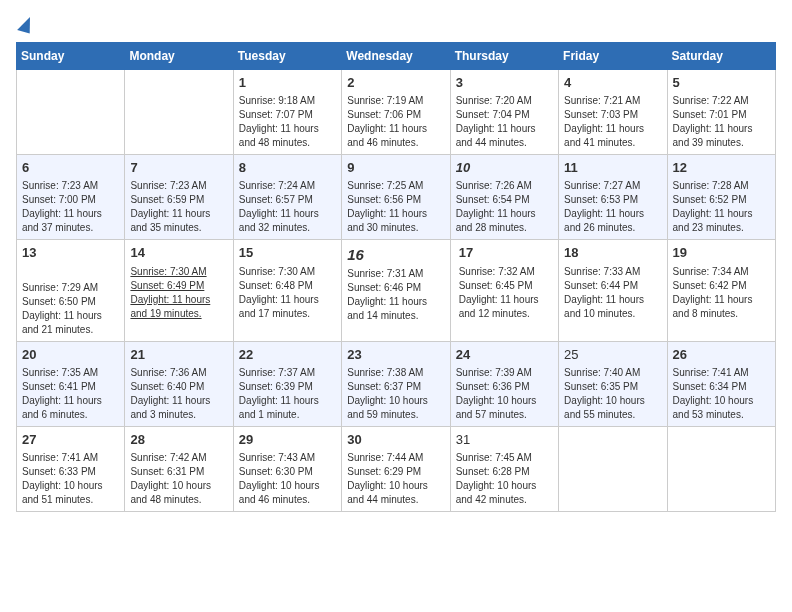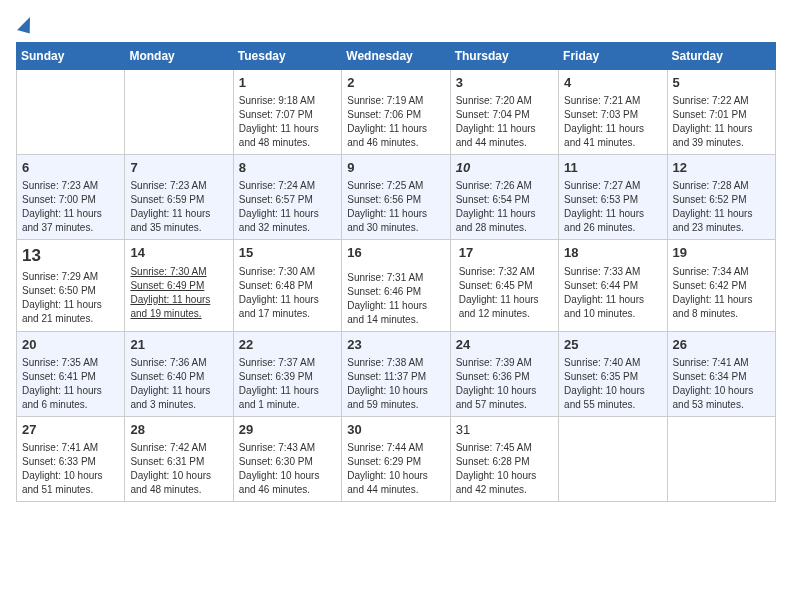--- a/index.html
+++ b/index.html
@@ -186,39 +186,39 @@
         </td>
         <td style="background-color: rgb(240, 244, 255);">
           <span class="cell-info" style="font-weight: bold; font-size: 13px; display: block; margin-bottom: 2px;">12</span>
           <div class="cell-info" style="font-size: 10px; line-height: 1.4; color: rgb(51, 51, 51);">Sunrise: 7:28 AM
 Sunset: 6:52 PM
 Daylight: 11 hours and 23 minutes.</div>
         </td>
       </tr>
       <tr>
         <td style="background-color: rgb(255, 255, 255);">
-          <span class="cell-info" style="font-weight: bold; font-size: 17px; display: block; margin-bottom: 2px;">13</span>
+          <span class="cell-info" style="font-weight: bold; font-size: 13px; display: block; margin-bottom: 18px;">13</span>
           <div class="cell-info" style="font-size: 10px; line-height: 1.4; color: rgb(51, 51, 51);">Sunrise: 7:29 AM
 Sunset: 6:50 PM
 Daylight: 11 hours and 21 minutes.</div>
         </td>
         <td style="background-color: rgb(255, 255, 255);">
           <span class="cell-info" style="font-weight: bold; font-size: 13px; display: block; margin-bottom: 2px;">14</span>
           <div class="cell-info" style="font-size: 10px; line-height: 1.4; color: rgb(51, 51, 51); text-decoration: underline;">Sunrise: 7:30 AM
 Sunset: 6:49 PM
 Daylight: 11 hours and 19 minutes.</div>
         </td>
         <td style="background-color: rgb(255, 255, 255);">
           <span class="cell-info" style="font-weight: bold; font-size: 13px; display: block; margin-bottom: 2px;">15</span>
           <div class="cell-info" style="font-size: 10px; line-height: 1.4; color: rgb(51, 51, 51);">Sunrise: 7:30 AM
 Sunset: 6:48 PM
 Daylight: 11 hours and 17 minutes.</div>
         </td>
         <td style="background-color: rgb(255, 255, 255);">
-          <span class="cell-info" style="font-weight: bold; font-size: 13px; display: block; margin-bottom: 8px;">16</span>
+          <span class="cell-info" style="font-weight: bold; font-size: 15px; display: block; margin-bottom: 2px; font-style: italic;">16</span>
           <div class="cell-info" style="font-size: 10px; line-height: 1.4; color: rgb(51, 51, 51);">Sunrise: 7:31 AM
 Sunset: 6:46 PM
 Daylight: 11 hours and 14 minutes.</div>
         </td>
         <td style="background-color: rgb(255, 255, 255); padding-left: 8px;">
           <span class="cell-info" style="font-weight: bold; font-size: 13px; display: block; margin-bottom: 2px;">17</span>
           <div class="cell-info" style="font-size: 10px; line-height: 1.4; color: rgb(51, 51, 51);">Sunrise: 7:32 AM
 Sunset: 6:45 PM
 Daylight: 11 hours and 12 minutes.</div>
         </td>
@@ -250,31 +250,31 @@
         </td>
         <td style="background-color: rgb(240, 244, 255);">
           <span class="cell-info" style="font-weight: bold; font-size: 13px; display: block; margin-bottom: 2px;">22</span>
           <div class="cell-info" style="font-size: 10px; line-height: 1.4; color: rgb(51, 51, 51);">Sunrise: 7:37 AM
 Sunset: 6:39 PM
 Daylight: 11 hours and 1 minute.</div>
         </td>
         <td style="background-color: rgb(240, 244, 255);">
           <span class="cell-info" style="font-weight: bold; font-size: 13px; display: block; margin-bottom: 2px;">23</span>
           <div class="cell-info" style="font-size: 10px; line-height: 1.4; color: rgb(51, 51, 51);">Sunrise: 7:38 AM
-Sunset: 11:37 PM
+Sunset: 6:37 PM
 Daylight: 10 hours and 59 minutes.</div>
         </td>
         <td style="background-color: rgb(240, 244, 255);">
           <span class="cell-info" style="font-weight: bold; font-size: 13px; display: block; margin-bottom: 2px;">24</span>
           <div class="cell-info" style="font-size: 10px; line-height: 1.4; color: rgb(51, 51, 51);">Sunrise: 7:39 AM
 Sunset: 6:36 PM
 Daylight: 10 hours and 57 minutes.</div>
         </td>
         <td style="background-color: rgb(240, 244, 255);">
-          <span class="cell-info" style="font-weight: bold; font-size: 13px; display: block; margin-bottom: 2px;">25</span>
+          <span class="cell-info" style="font-weight: normal; font-size: 13px; display: block; margin-bottom: 2px;">25</span>
           <div class="cell-info" style="font-size: 10px; line-height: 1.4; color: rgb(51, 51, 51);">Sunrise: 7:40 AM
 Sunset: 6:35 PM
 Daylight: 10 hours and 55 minutes.</div>
         </td>
         <td style="background-color: rgb(240, 244, 255);">
           <span class="cell-info" style="font-weight: bold; font-size: 13px; display: block; margin-bottom: 2px;">26</span>
           <div class="cell-info" style="font-size: 10px; line-height: 1.4; color: rgb(51, 51, 51);">Sunrise: 7:41 AM
 Sunset: 6:34 PM
 Daylight: 10 hours and 53 minutes.</div>
         </td>

